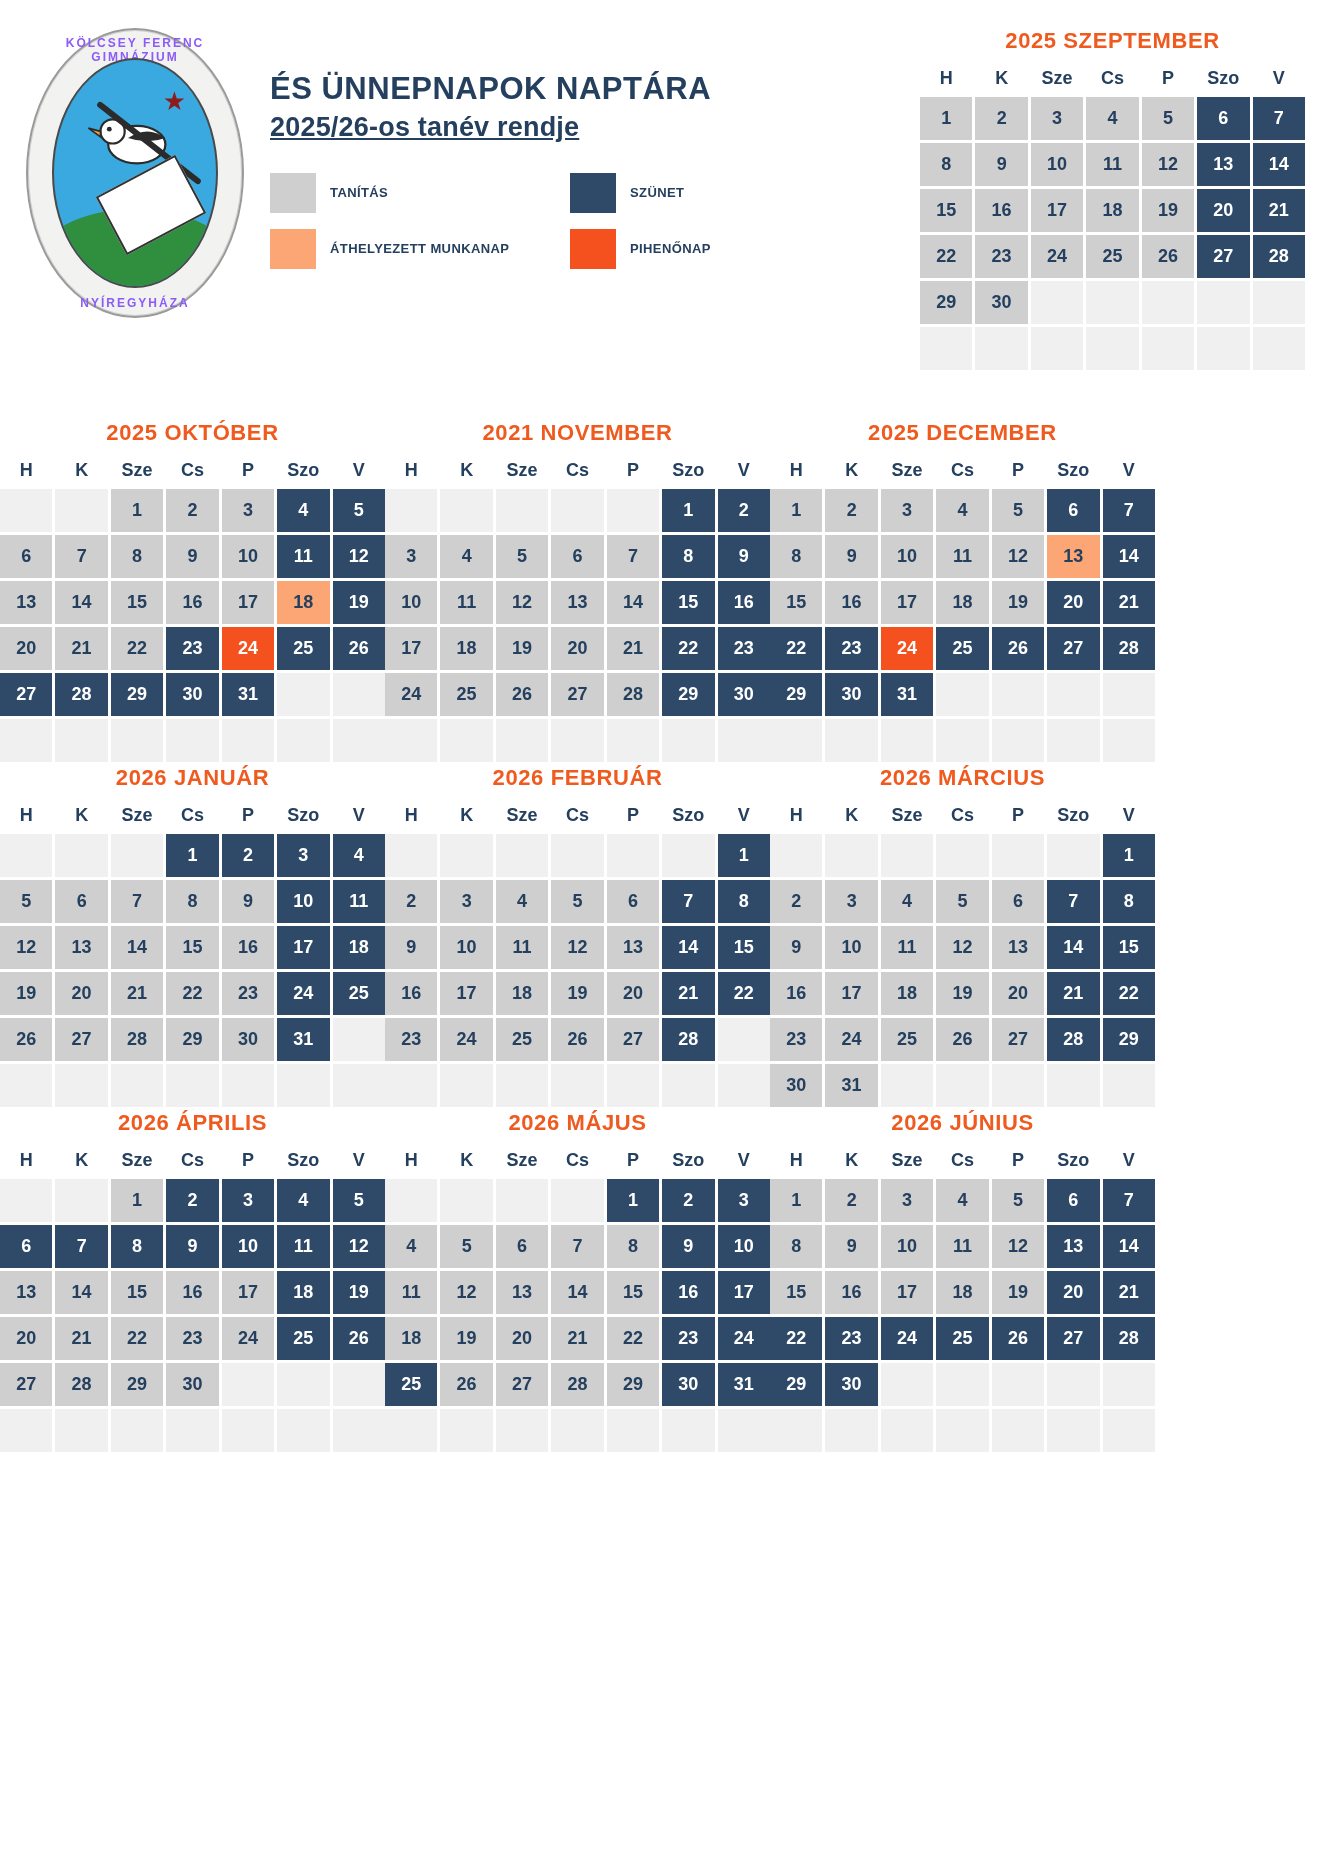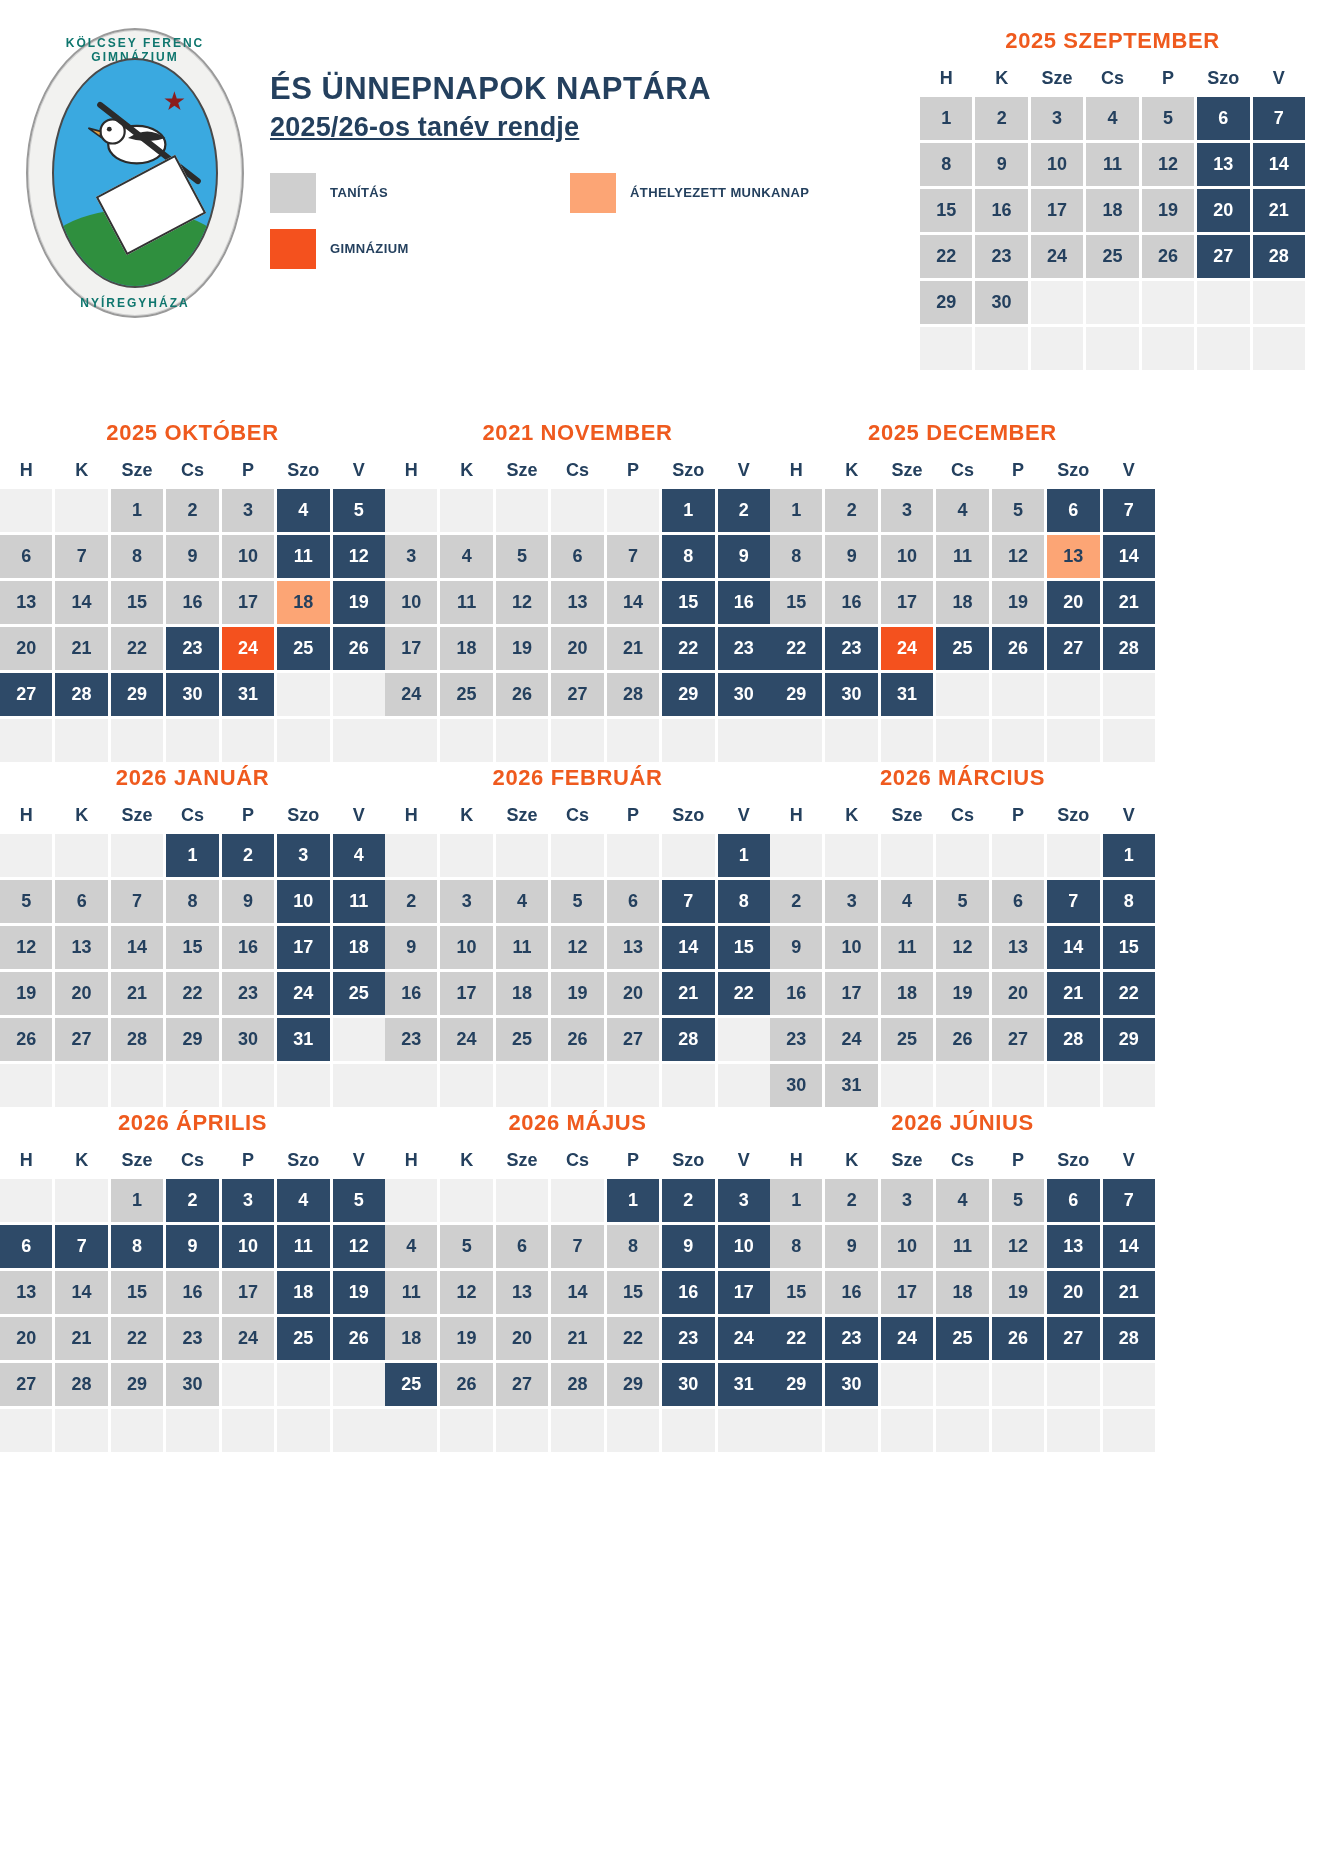--- a/index.html
+++ b/index.html
@@ -180,21 +180,21 @@
     left: 30px; top: 80px;
     width: 130px; height: 6px;
     background: #2b2b2b;
     transform: rotate(38deg);
     border-radius: 3px;
   }
   .logo-text-top, .logo-text-bot {
     position: absolute;
     width: 100%;
     text-align: center;
-    color: #0f766e;
+    color: #8b5cf6;
     font-size: 12px;
     font-weight: bold;
     letter-spacing: 2px;
   }
   .logo-text-top { top: 8px; }
   .logo-text-bot { bottom: 8px; }
 </style>
 </head>
 <body>
 
@@ -226,26 +226,30 @@
     <div class="title-wrap">
       <div class="title-line2">ÉS ÜNNEPNAPOK NAPTÁRA</div>
       <div class="title-sub">2025/26-os tanév rendje</div>
 
       <div class="legend">
         <div class="legend-item">
           <div class="legend-swatch" style="background:#cfcfcf"></div>
           <div class="legend-label">TANÍTÁS</div>
         </div>
         <div class="legend-item">
+          <div class="legend-swatch" style="background:#2e4a68"></div>
+          <div class="legend-label">SZÜNET</div>
+        </div>
+        <div class="legend-item">
           <div class="legend-swatch" style="background:#fca575"></div>
           <div class="legend-label">ÁTHELYEZETT MUNKANAP</div>
         </div>
         <div class="legend-item">
           <div class="legend-swatch" style="background:#f4511e"></div>
-          <div class="legend-label">GIMNÁZIUM</div>
+          <div class="legend-label">PIHENŐNAP</div>
         </div>
       </div>
     </div>
   </div>
 
   <div class="sept-block" id="sept-holder">
       <div class="month">
         <div class="month-title">2025 SZEPTEMBER</div>
         <div class="dow-row">
           <div class="dow">H</div>

